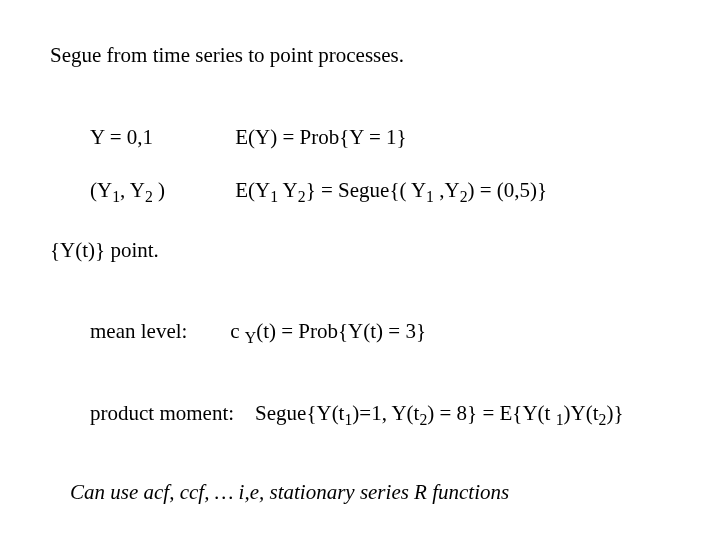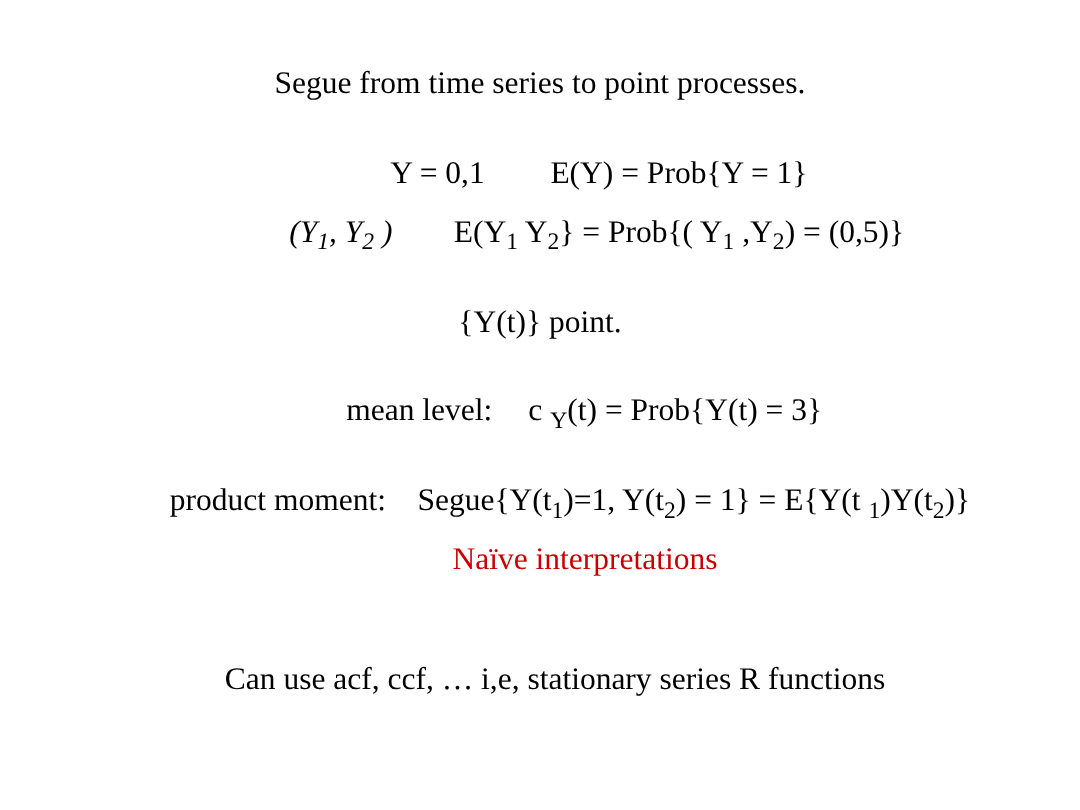--- a/index.html
+++ b/index.html
@@ -8,28 +8,28 @@
       width: 720px;
       height: 540px;
       font-family: 'Times New Roman', Times, serif;
       font-size: 21px;
       color: #000;
       background: #fff;
       position: relative;
     }
     .content {
       padding: 40px 50px 0 50px;
-      text-align: center;
     }
     .line {
       margin-bottom: 8px;
       line-height: 1.5;
     }
     .indent1 {
       padding-left: 40px;
+      margin-top: 22px;
     }
     .indent2 {
       padding-left: 60px;
     }
     .spacer {
       height: 20px;
     }
     sub {
       font-size: 0.75em;
       vertical-align: sub;
@@ -49,25 +49,25 @@
   </div>
 
   <div class="spacer"></div>
 
   <div class="line indent1">
     <span style="display:inline-block;width:140px;">Y = 0,1</span>
     <span>E(Y) = Prob{Y = 1}</span>
   </div>
 
   <div class="line indent1">
-    <span style="display:inline-block;width:140px;font-style:italic;">
+    <span style="display:inline-block;width:140px;">
       <span>(Y</span><sub>1</sub><span>, Y</span><sub>2</sub><span> )</span>
     </span>
     <span>
-      <span>E(Y</span><sub>1</sub><span> Y</span><sub>2</sub><span>}  =  Prob{( Y</span><sub>1</sub><span> ,Y</span><sub>2</sub><span>) = (0,5)}</span>
+      <span>E(Y</span><sub>1</sub><span> Y</span><sub>2</sub><span>}  =  Segue{( Y</span><sub>1</sub><span> ,Y</span><sub>2</sub><span>) = (0,5)}</span>
     </span>
   </div>
 
   <div class="spacer"></div>
 
   <div class="line">
     <span>{Y(t)} point.</span>
   </div>
 
   <div class="spacer"></div>
@@ -77,30 +77,27 @@
     <span>
       <span>c </span><sub>Y</sub><span>(t) = Prob{Y(t) = 3}</span>
     </span>
   </div>
 
   <div class="spacer"></div>
 
   <div class="line indent1">
     <span>product moment:</span>&nbsp;&nbsp;&nbsp;
     <span>
-      <span>Segue{Y(t</span><sub>1</sub><span>)=1,  Y(t</span><sub>2</sub><span>) = 1} = E{Y(t </span><sub>1</sub><span>)Y(t</span><sub>2</sub><span>)}</span>
+      <span>Segue{Y(t</span><sub>1</sub><span>)=1,  Y(t</span><sub>2</sub><span>) = 8} = E{Y(t </span><sub>1</sub><span>)Y(t</span><sub>2</sub><span>)}</span>
     </span>
   </div>
 
-  <div class="line indent2">
-    <span class="red">Naïve interpretations</span>
-  </div>
 
   <div class="spacer"></div>
 
 
   <div class="spacer"></div>
 
-  <div class="line" style="padding-left:20px;">
+  <div class="line" style="padding-left:20px;font-style:italic;">
     <span>Can use acf, ccf, … i,e, stationary series R functions</span>
   </div>
 
 </div>
 
 </body></html>

